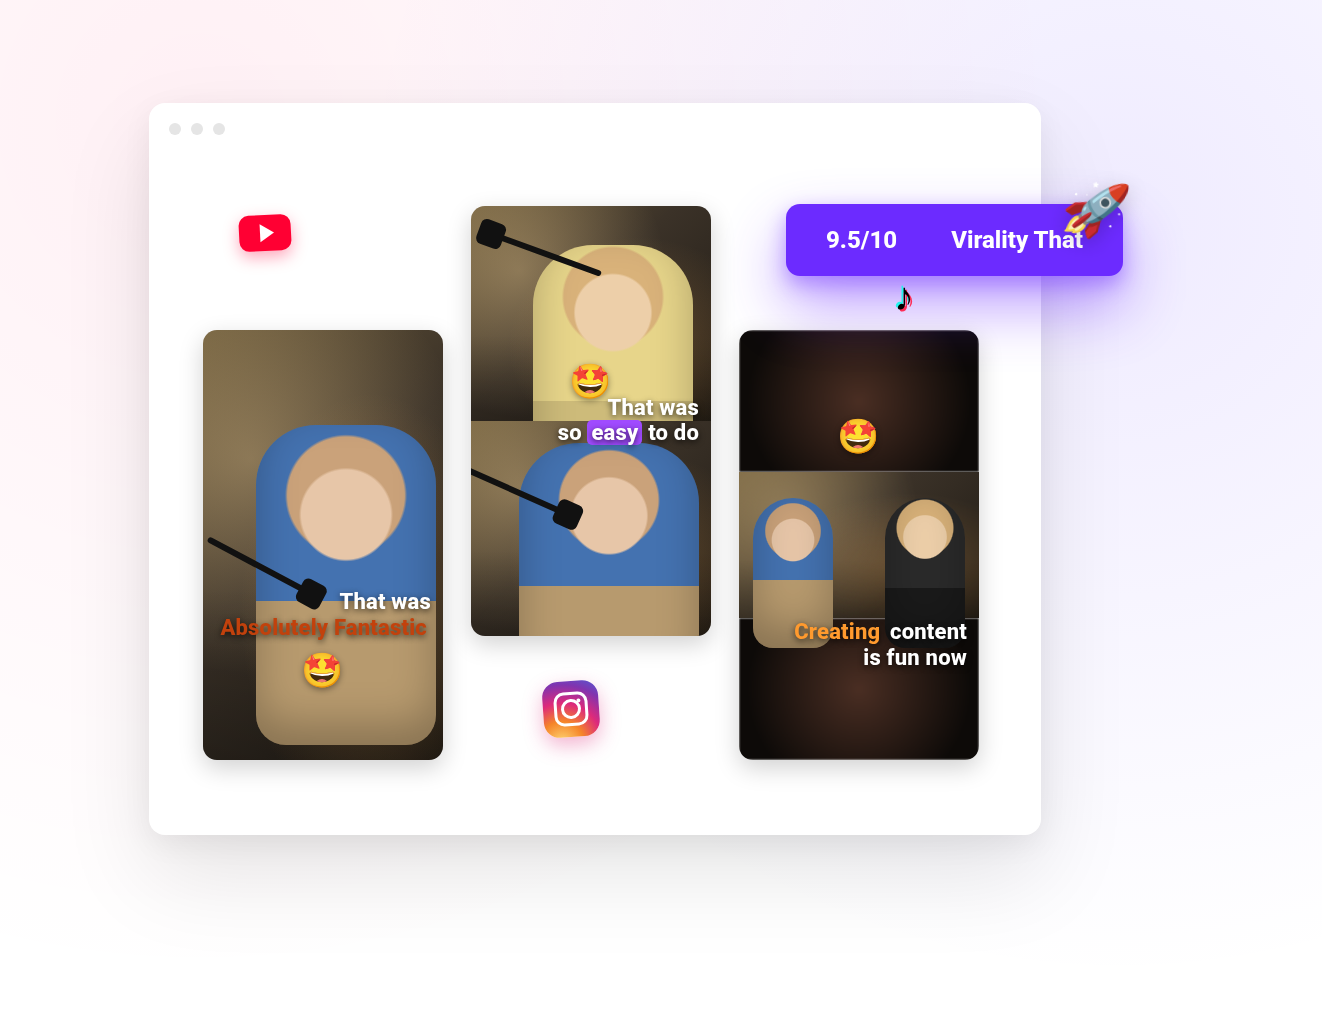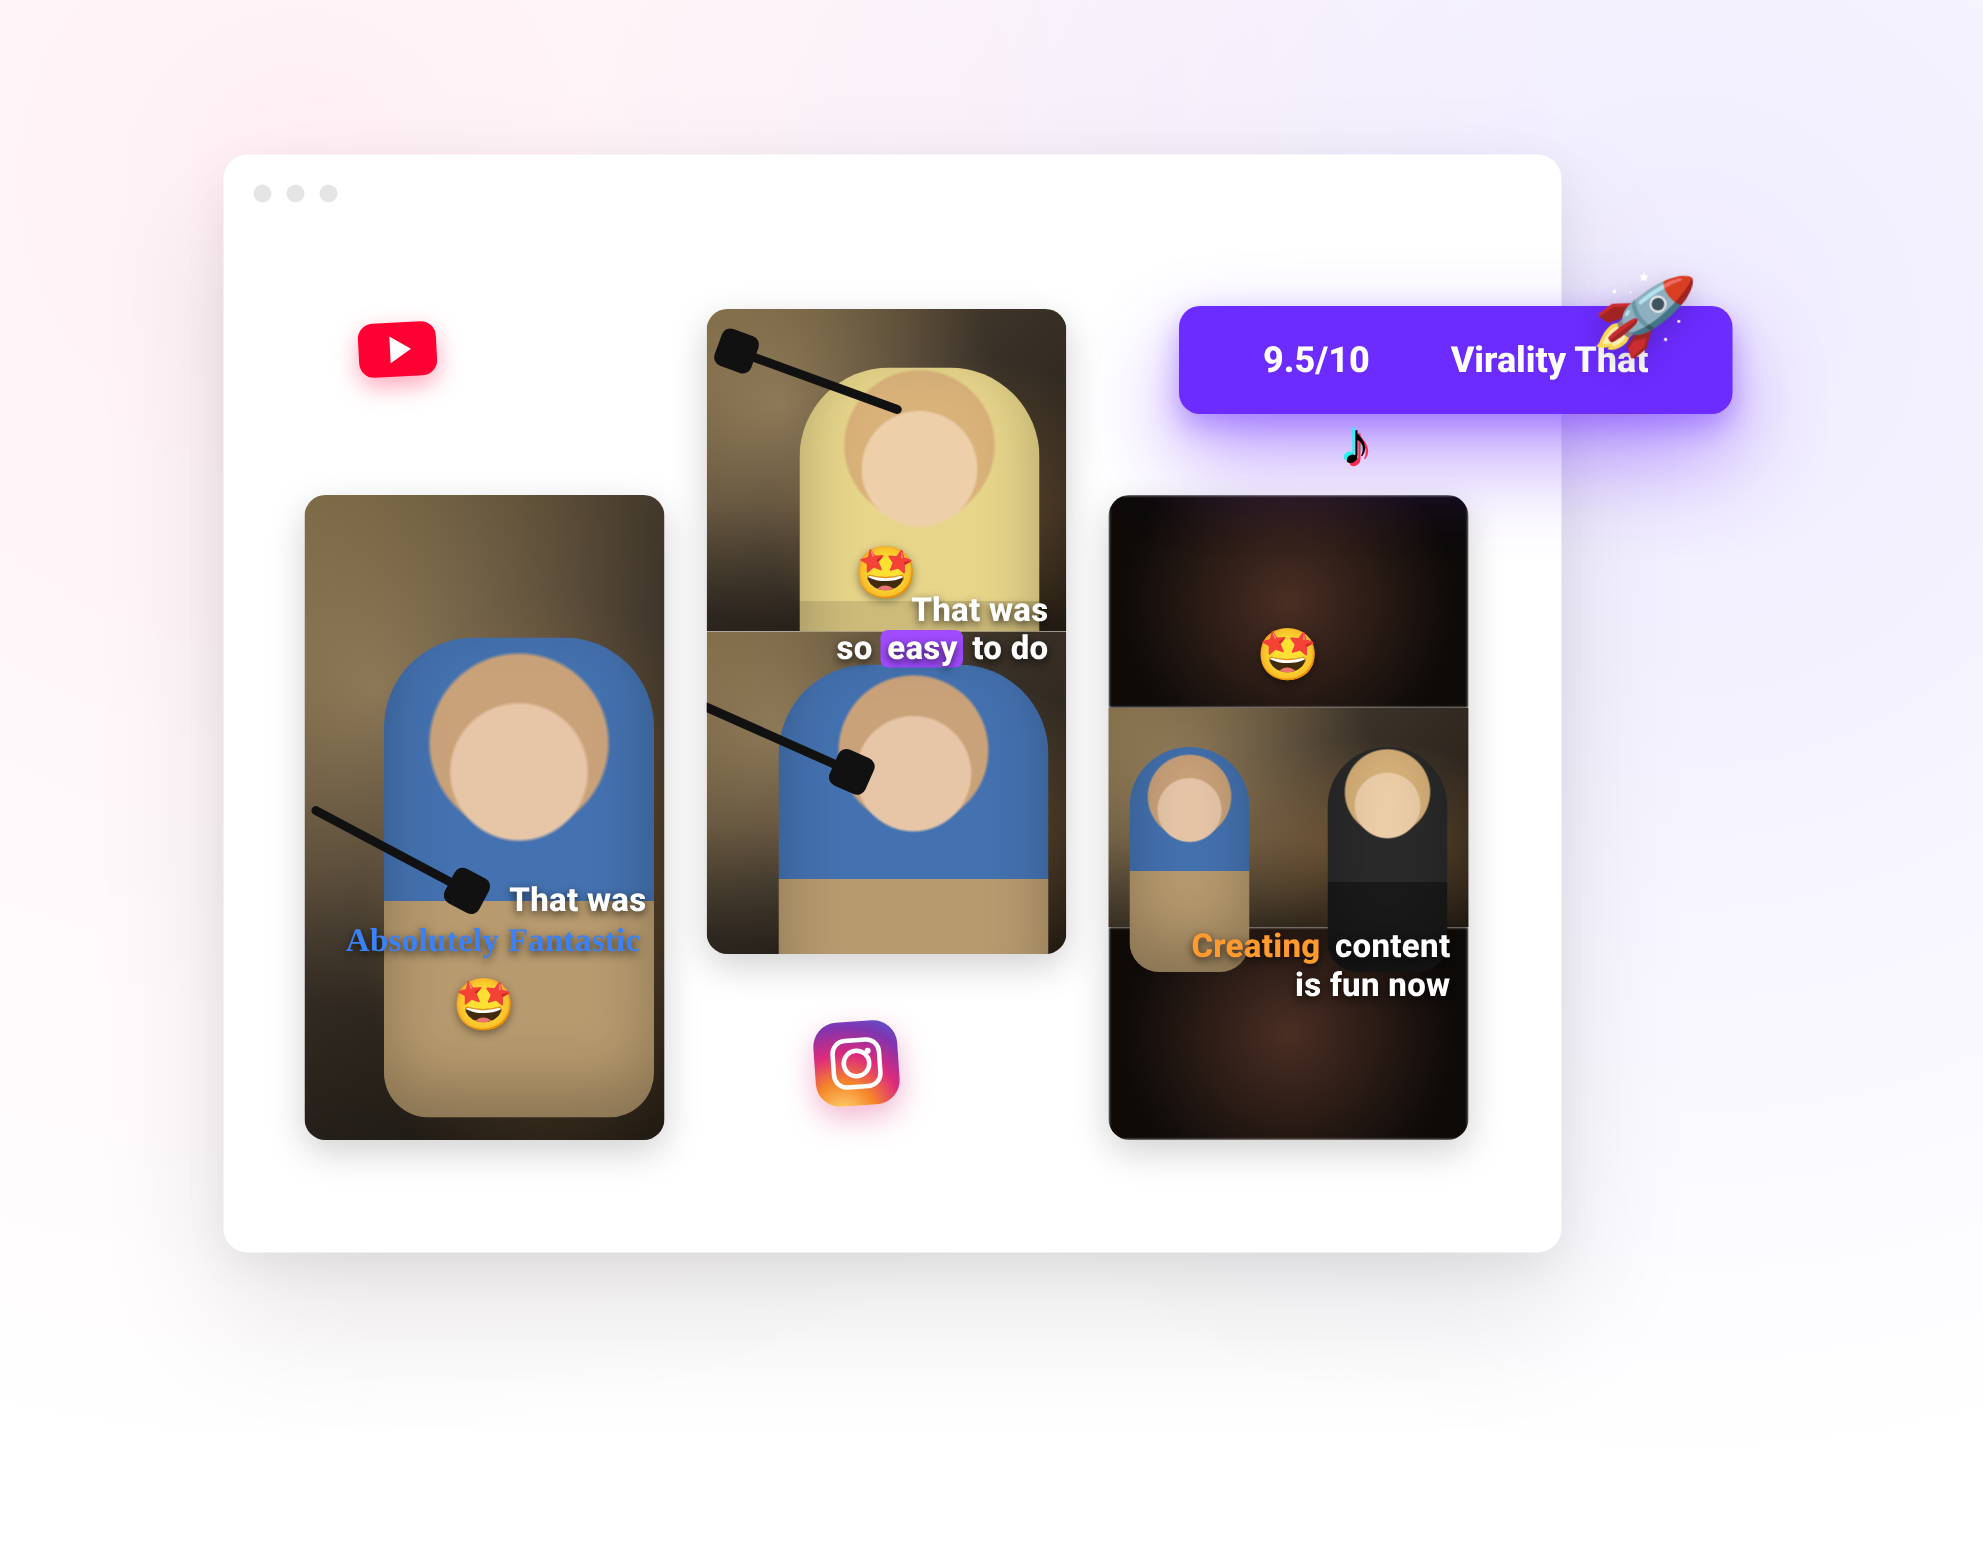--- a/index.html
+++ b/index.html
@@ -171,21 +171,21 @@
     font-family: Arial, sans-serif;
   }
   .tiktok-badge span{ position:absolute; }
   .tt-cyan{ color:#25f4ee; left:-2px; top:-2px; }
   .tt-red { color:#fe2c55; left: 2px; top: 2px; }
   .tt-blk { color:#000; left:0; top:0; }
 
   
   .virality {
     position: absolute;
-    padding: 22px 56px;
+    padding: 22px 40px;
     background: #6c2bff;
     color: #fff;
     font-weight: 800;
     font-size: 24px;
     border-radius: 14px;
     box-shadow:
       0 30px 60px rgba(108,43,255,.45),
       0 8px 20px rgba(108,43,255,.4);
     display: flex; align-items: center; gap: 24px;
     white-space: nowrap;
@@ -234,21 +234,21 @@
       <div class="tri"></div>
     </div>
 
     <div class="clip" style="left:54px; top:227px; width:240px; height:430px;">
       <div class="clip-inner">
         <div class="scene"></div>
         <div class="person" style="left:22%; top:22%; width:180px; height:320px;"></div>
         <div class="mic" style="left:2%; top:48%; transform:rotate(28deg);"></div>
         <div class="caption" style="bottom:120px;">
           <span>That was</span><br>
-          <span class="hl" style="color:#3b82f6;font-family:Liberation Serif, serif;">Absolutely Fantastic</span>
+          <span class="hl" style="color:#c2410c;">Absolutely Fantastic</span>
         </div>
         <div class="emoji" style="left:50%; bottom:70px; transform:translateX(-50%);">🤩</div>
       </div>
     </div>
 
     <div class="clip" style="left:322px; top:103px; width:240px; height:430px;">
       <div class="clip-inner">
         <div class="split-top">
           <div class="scene"></div>
           <div class="person" style="left:26%; top:18%; width:160px; height:260px; background:

